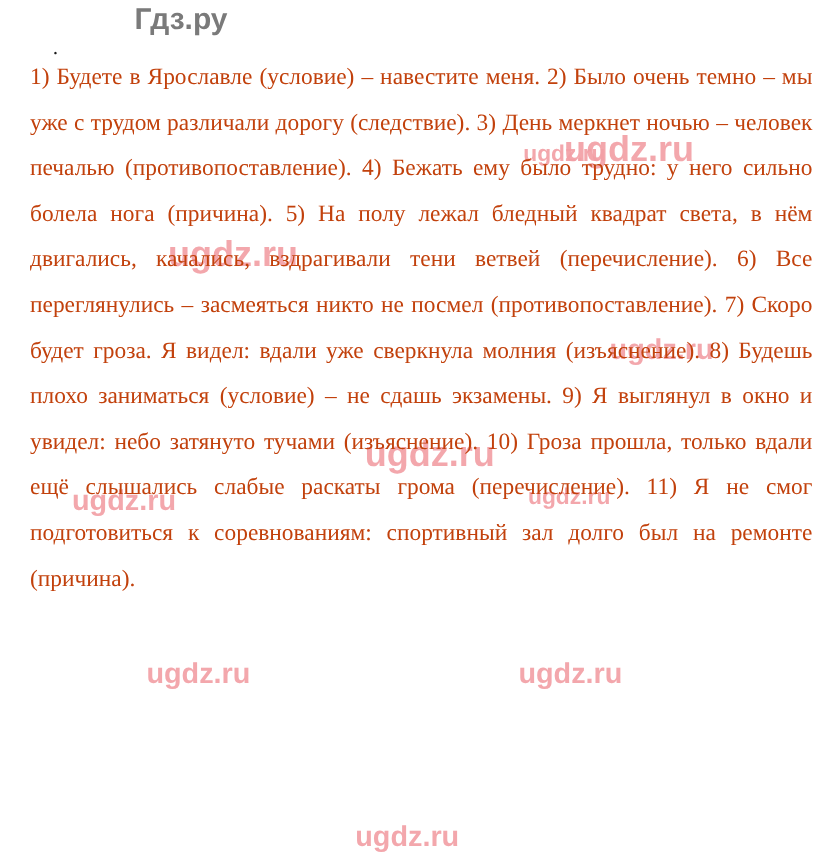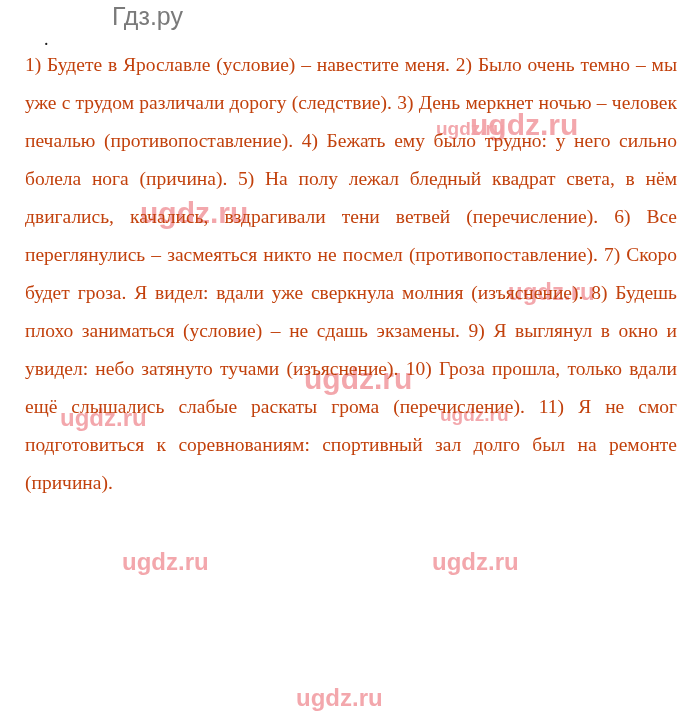--- a/index.html
+++ b/index.html
@@ -17,21 +17,21 @@
   .page {
     position: absolute;
     inset: 0;
   }
   .logo {
     position: absolute;
     left: 112px;
     top: 2px;
     font-family: "Liberation Sans", sans-serif;
     font-size: 25px;
-    font-weight: normal;
+    font-weight: bold;
     color: #7a7a7a;
     letter-spacing: 0px;
     white-space: nowrap;
   }
   .dot {
     position: absolute;
     left: 44px;
     top: 30px;
     font-size: 18px;
     color: #1a1a1a;

